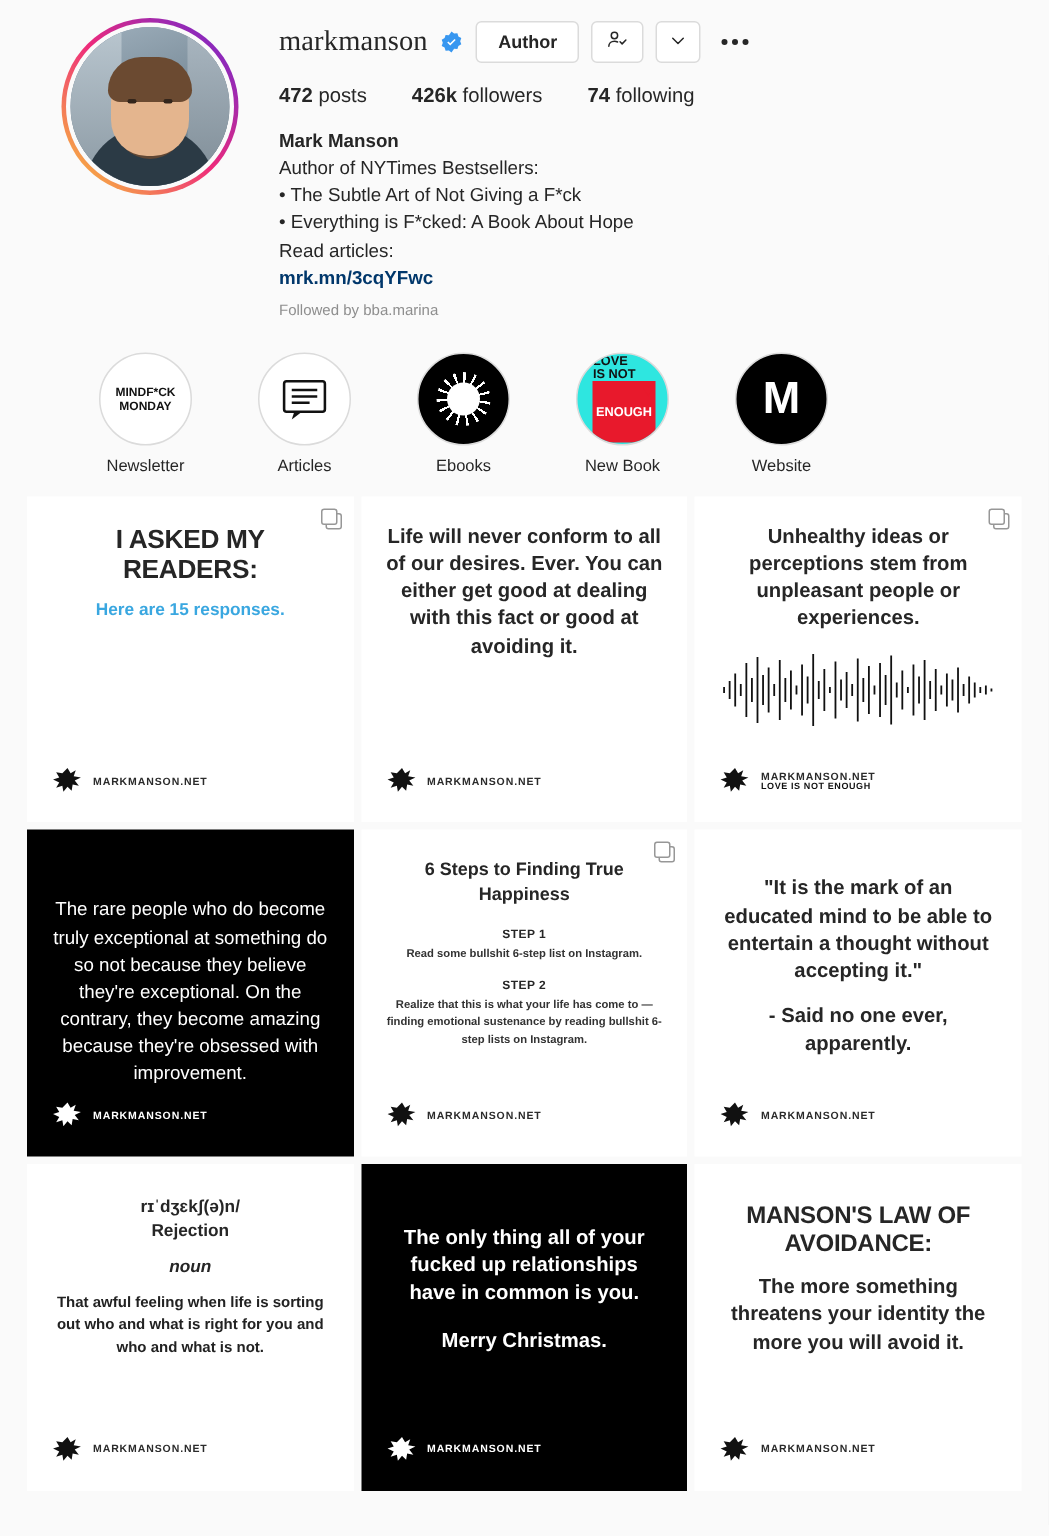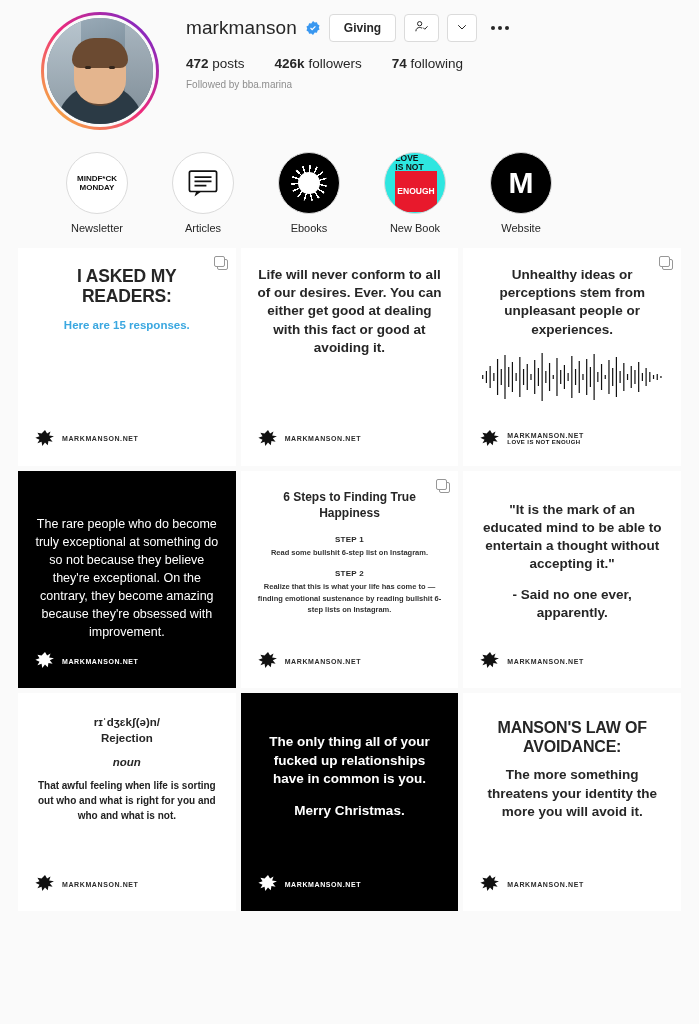--- a/index.html
+++ b/index.html
@@ -46,21 +46,21 @@
   .ph-body { position:absolute; left:50%; bottom:-6px; transform:translateX(-50%); width:88px; height:46px; background:#2b3a45; border-radius:44px 44px 0 0; }
   .ph-neck { position:absolute; left:50%; bottom:30px; transform:translateX(-50%); width:30px; height:24px; background:#d9a683; border-radius:6px; }
   .ph-head { position:absolute; left:50%; top:24px; transform:translateX(-50%); width:52px; height:62px; background:#e4b58e; border-radius:26px 26px 24px 24px; }
   .ph-hair { position:absolute; left:50%; top:20px; transform:translateX(-50%); width:56px; height:30px; background:#6b4a31; border-radius:28px 28px 10px 10px; }
   .ph-beard { position:absolute; left:50%; top:58px; transform:translateX(-50%); width:46px; height:30px; background:#6b4a31; border-radius:0 0 23px 23px; opacity:.85; }
   .ph-eye { position:absolute; top:48px; width:6px; height:3px; background:#33251b; border-radius:2px; }
   .ph-eye.l { left:38px; } .ph-eye.r { right:38px; }
 
   .profile-main { flex: 1; padding-left: 6px; padding-top: 6px; }
   .row1 { display: flex; align-items: center; gap: 8px; }
-  .username { font-size: 19px; font-weight: 400; color: #262626; letter-spacing: .1px; }
+  .username { font-size: 19px; font-weight: 400; color: #262626; letter-spacing: .1px; font-family: Liberation Serif, serif; }
   .verified { width: 16px; height: 16px; flex: 0 0 16px; }
   .btn {
     height: 28px;
     border: 1px solid #dbdbdb;
     border-radius: 4px;
     background: #fff;
     font-size: 12px;
     font-weight: 600;
     color: #262626;
     display: inline-flex;
@@ -189,21 +189,21 @@
 
     <div class="profile-main">
       <div class="row1">
         <span class="username">markmanson</span>
         <span class="verified">
           <svg viewBox="0 0 24 24" width="16" height="16" aria-hidden="true">
             <path fill="#3897f0" d="M12 1.5l2.6 2.1 3.3-.3 1 3.2 2.9 1.6-1.1 3.1 1.1 3.1-2.9 1.6-1 3.2-3.3-.3L12 22.5l-2.6-2.1-3.3.3-1-3.2L2.2 15.9l1.1-3.1-1.1-3.1 2.9-1.6 1-3.2 3.3.3L12 1.5z"></path>
             <path fill="#fff" d="M10.7 15.6l-3-3 1.2-1.2 1.8 1.8 4.3-4.3 1.2 1.2-5.5 5.5z"></path>
           </svg>
         </span>
-        <button class="btn">Giving</button>
+        <button class="btn">Author</button>
         <button class="btn icon-btn">
           <span>
             <svg viewBox="0 0 24 24" width="15" height="15" aria-hidden="true">
               <circle cx="9" cy="7.5" r="3.4" fill="none" stroke="#262626" stroke-width="1.6"></circle>
               <path d="M3 19c0-3.3 2.7-5.4 6-5.4 1.3 0 2.4.3 3.4.8" fill="none" stroke="#262626" stroke-width="1.6" stroke-linecap="round"></path>
               <path d="M15 14.2l2.2 2.2 4-4.2" fill="none" stroke="#262626" stroke-width="1.6" stroke-linecap="round" stroke-linejoin="round"></path>
             </svg>
           </span>
         </button>
         <button class="btn caret">
@@ -228,20 +228,28 @@
         <span>
           <b>426k</b>
           <span>followers</span>
         </span>
         <span>
           <b>74</b>
           <span>following</span>
         </span>
       </div>
 
+      <div class="bio">
+        <span class="name">Mark Manson</span>
+        <div>Author of NYTimes Bestsellers:</div>
+        <div>• The Subtle Art of Not Giving a F*ck</div>
+        <div>• Everything is F*cked: A Book About Hope</div>
+        <div>Read articles:</div>
+        <a class="link" href="#">mrk.mn/3cqYFwc</a>
+      </div>
 
       <div class="followed">Followed by bba.marina</div>
     </div>
   </div>
 
   <div class="highlights">
 
     <div class="hl">
       <div class="hl-circle">
         <div class="hl-newsletter">

